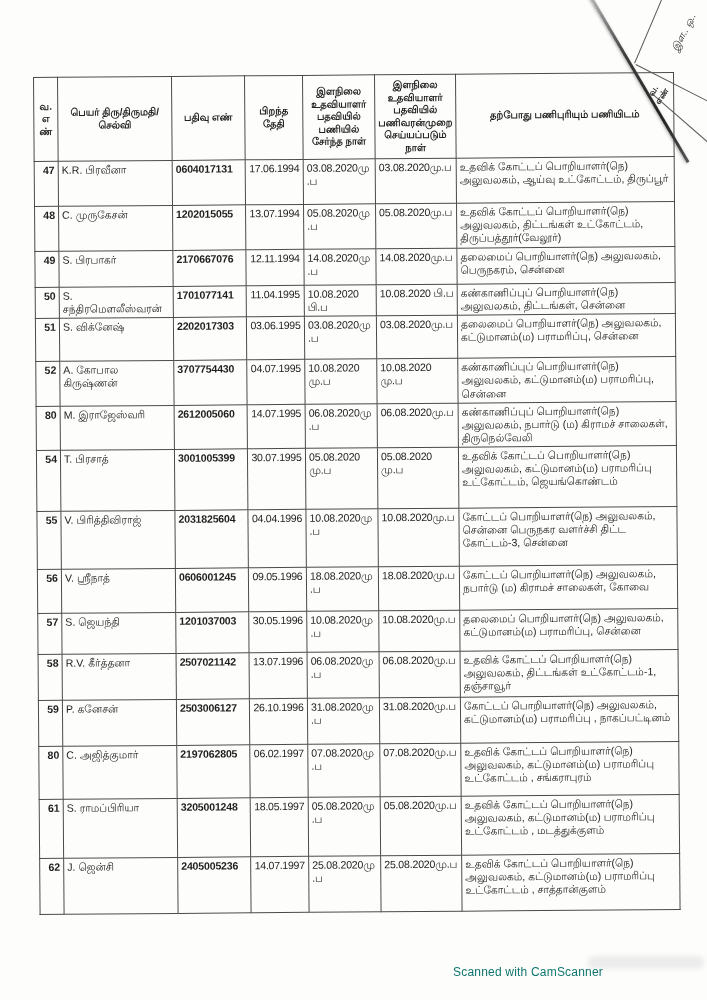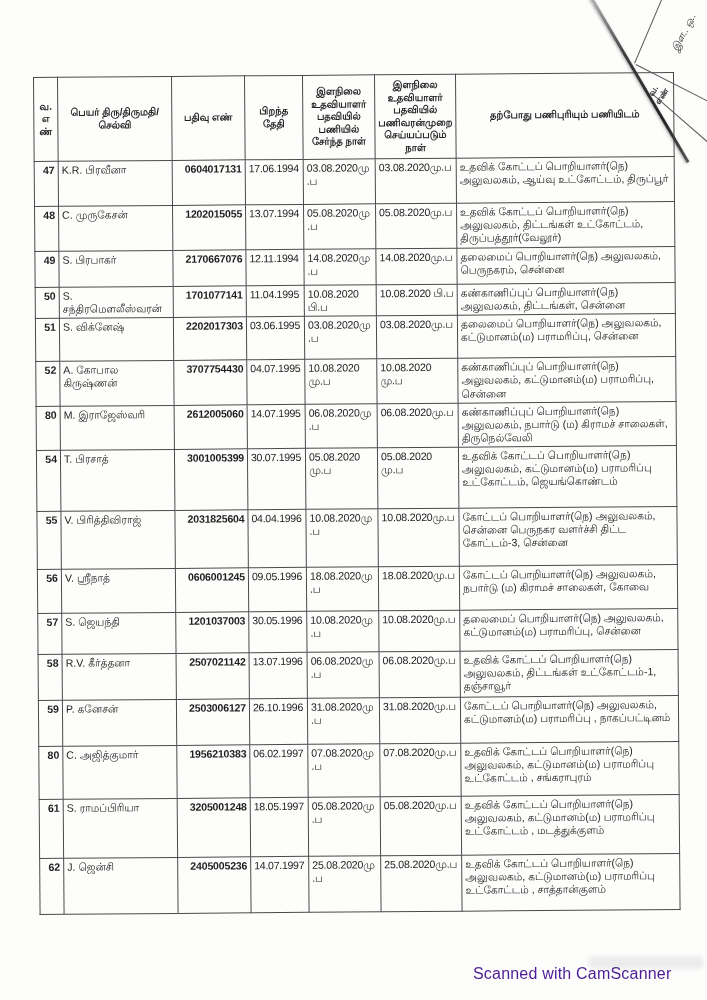--- a/index.html
+++ b/index.html
@@ -23,22 +23,22 @@
     vertical-align:top;
     word-wrap:break-word;
   }
   table.doc th{
     font-weight:bold;font-size:10px;line-height:1.25;
     text-align:center;vertical-align:middle;padding:4px 2px;color:#202020;
   }
   table.doc td{font-size:10.6px;line-height:1.24;}
   td.c0{text-align:right;font-weight:bold;font-size:10.4px;}
   td.c1{font-size:10.6px;}
-  td.c2{text-align:right;font-weight:bold;letter-spacing:-0.2px;font-size:10.4px;}
-  td.c3{font-size:10px;letter-spacing:-0.3px;}
+  td.c2{text-align:left;font-weight:bold;letter-spacing:-0.2px;font-size:10.4px;}
+  td.c3{font-size:10px;letter-spacing:-0.3px;text-align:center;}
   td.c4,td.c5{font-size:10px;letter-spacing:-0.2px;}
   td.c6{vertical-align:middle;font-size:10.4px;line-height:1.3;}
   
   tr.head-row{height:84px;}
   
   .corner{position:absolute;left:0;top:0;width:707px;height:220px;pointer-events:none;}
   .fold-thick{
     position:absolute;left:592px;top:-4px;width:192px;height:3px;
     transform:rotate(59.5deg);transform-origin:0 0;
     background:linear-gradient(to right,#b5b5b5,#3c3c3c 35%,#222 75%,#555);
@@ -57,22 +57,22 @@
     left:645px;top:84px;width:26px;font-size:8.5px;font-weight:bold;
     line-height:1.15;text-align:center;
     transform:rotate(-57deg);transform-origin:center;
   }
   
   .smudge{
     position:absolute;left:588px;top:956px;width:116px;height:13px;
     background:#ececec;border-radius:6px;filter:blur(2px);
   }
   .watermark{
-    position:absolute;left:473px;top:965px;
-    font-size:16px;color:#4c1d95;letter-spacing:.2px;
+    position:absolute;left:453px;top:965px;
+    font-size:12px;color:#0f766e;letter-spacing:.2px;
   }
 </style>
 </head>
 <body>
 
 <div class="scan-table-wrap">
   <table class="doc">
     <colgroup>
         <col style="width: 24px;">
         <col style="width: 114px;">
@@ -207,21 +207,21 @@
           <td class="c1">P. கனேசன்</td>
           <td class="c2">2503006127</td>
           <td class="c3">26.10.1996</td>
           <td class="c4">31.08.2020மு.ப</td>
           <td class="c5">31.08.2020மு.ப</td>
           <td class="c6">கோட்டப் பொறியாளர்(நெ) அலுவலகம், கட்டுமானம்(ம) பராமரிப்பு , நாகப்பட்டினம்</td>
         </tr>
         <tr style="height: 53px;">
           <td class="c0">80</td>
           <td class="c1">C. அஜித்குமார்</td>
-          <td class="c2">1956210383</td>
+          <td class="c2">2197062805</td>
           <td class="c3">06.02.1997</td>
           <td class="c4">07.08.2020மு.ப</td>
           <td class="c5">07.08.2020மு.ப</td>
           <td class="c6">உதவிக் கோட்டப் பொறியாளர்(நெ) அலுவலகம், கட்டுமானம்(ம) பராமரிப்பு உட்கோட்டம் , சங்கராபுரம்</td>
         </tr>
         <tr style="height: 59px;">
           <td class="c0">61</td>
           <td class="c1">S. ராமப்பிரியா</td>
           <td class="c2">3205001248</td>
           <td class="c3">18.05.1997</td>

